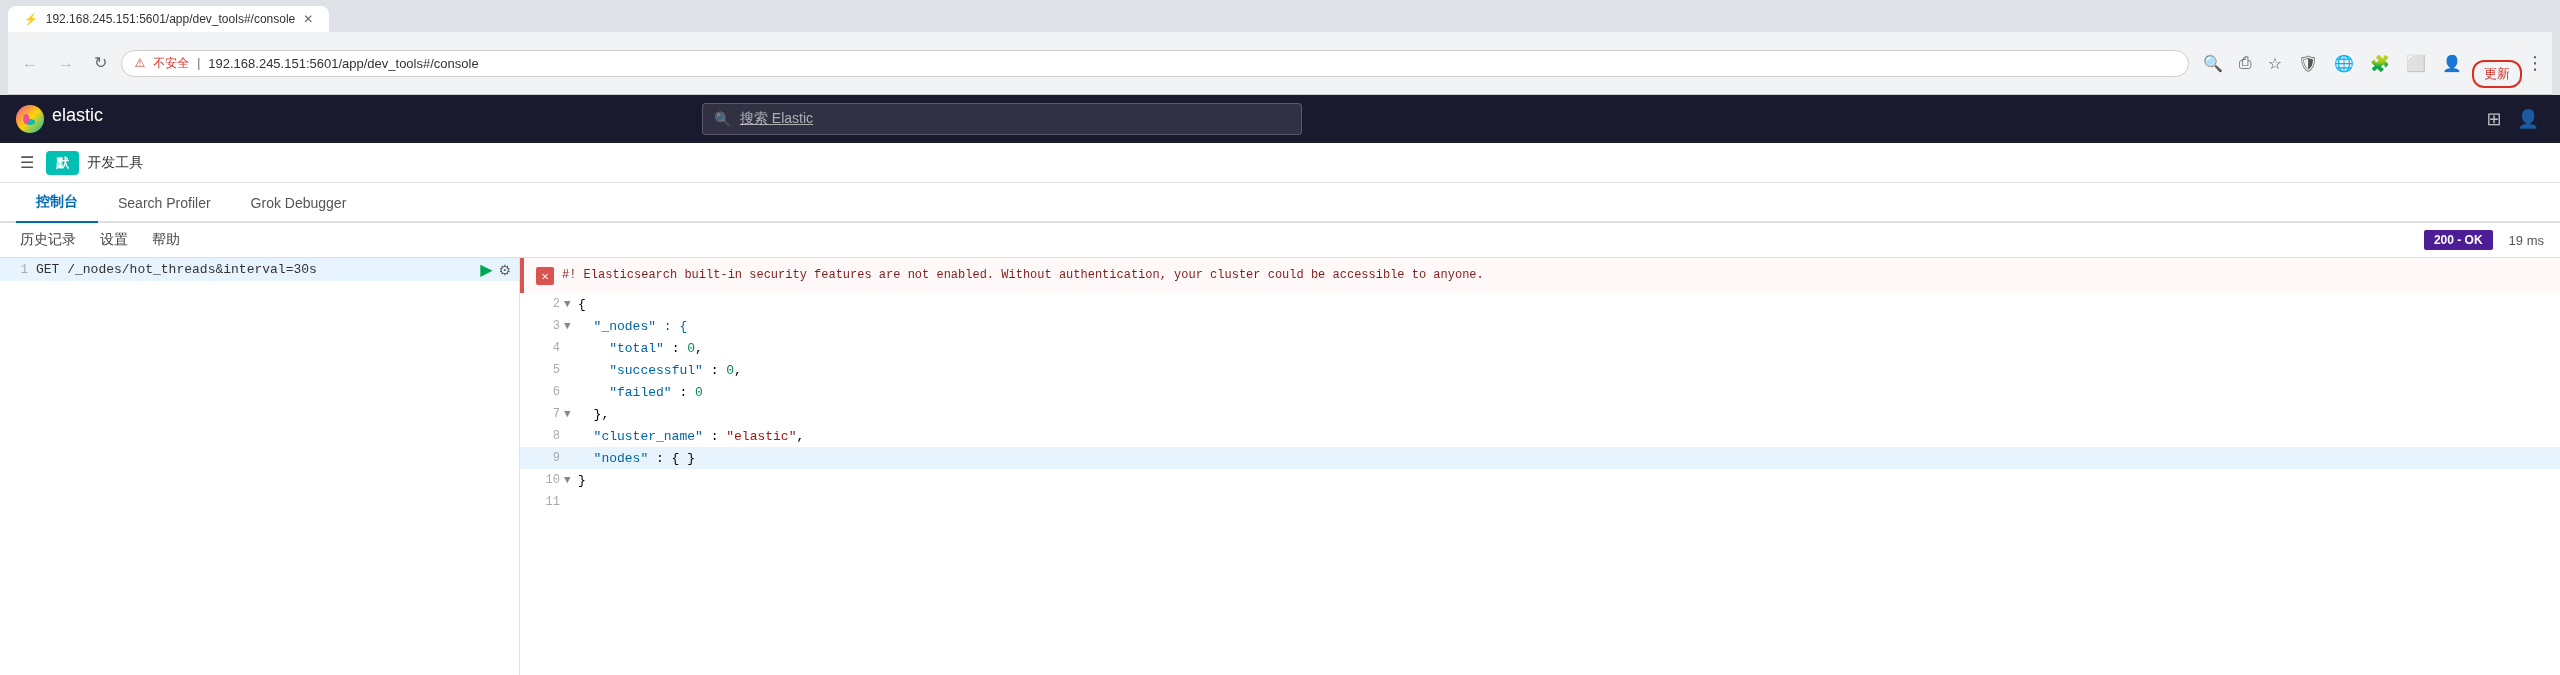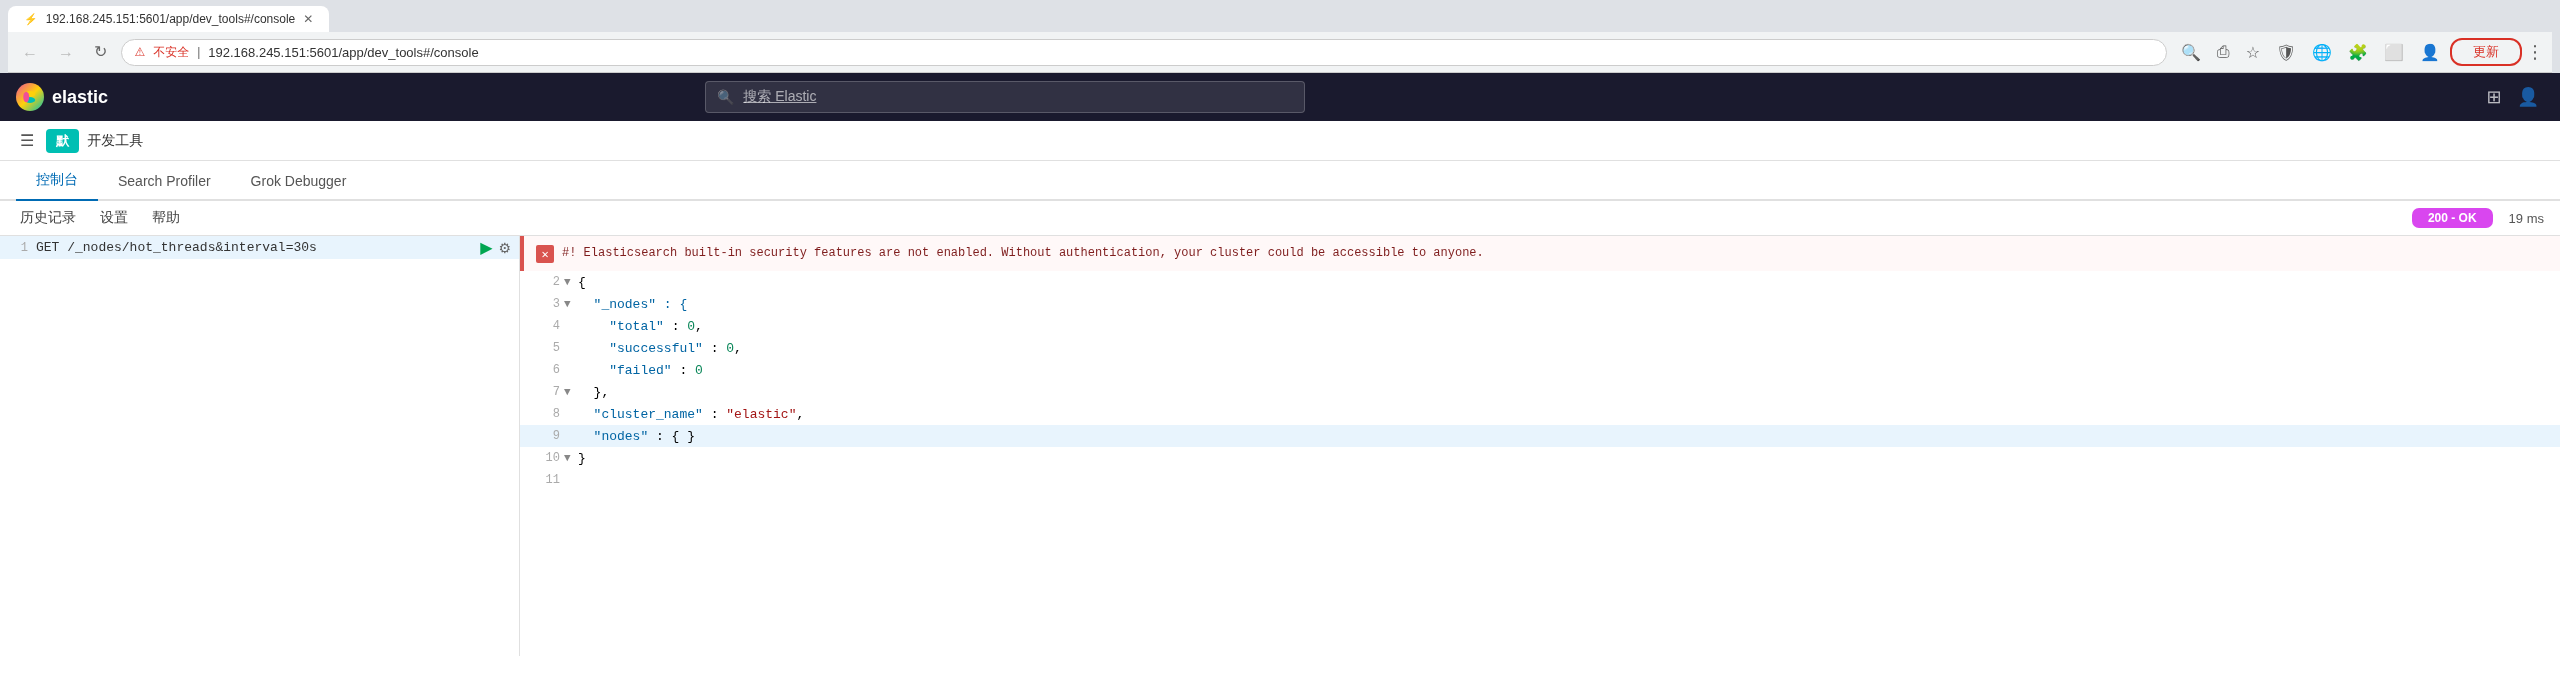--- a/index.html
+++ b/index.html
@@ -77,48 +77,49 @@
       border: none;
       cursor: pointer;
       color: #555;
       font-size: 16px;
       padding: 4px 6px;
       border-radius: 50%;
     }
     .update-btn {
       border: 2px solid #d93025;
       border-radius: 12px;
-      padding: 3px 21px;
+      padding: 3px 10px;
       color: #d93025;
       font-size: 13px;
       background: none;
       cursor: pointer;
       font-weight: 500;
+      margin-top: 22px;
     }
     .menu-dots { font-size: 18px; color: #555; cursor: pointer; }
 
     
     .elastic-app { background: #fff; }
 
     
     .top-nav {
       background: #1a1a2e;
       display: flex;
       align-items: center;
       padding: 0 16px;
       height: 48px;
       gap: 16px;
     }
     .elastic-logo {
       display: flex;
-      align-items: center;
+      align-items: flex-start;
       gap: 8px;
       color: #fff;
       font-size: 18px;
-      font-weight: 700;
+      font-weight: 400;
     }
     .elastic-logo-icon {
       width: 28px;
       height: 28px;
       background: linear-gradient(135deg, #f04e98, #fed10a, #00bfb3);
       border-radius: 50%;
       display: flex;
       align-items: center;
       justify-content: center;
     }
@@ -196,21 +197,21 @@
       font-size: 14px;
       color: #555;
       cursor: pointer;
       border-bottom: 2px solid transparent;
       margin-bottom: -2px;
       white-space: nowrap;
     }
     .tab.active {
       color: #006bb4;
       border-bottom: 2px solid #006bb4;
-      font-weight: 400;
+      font-weight: 700;
     }
     .beta-badge {
       background: #e6f0fa;
       color: #006bb4;
       border: 1px solid #006bb4;
       border-radius: 10px;
       padding: 1px 8px;
       font-size: 11px;
       margin-left: 6px;
     }
@@ -227,24 +228,24 @@
     .toolbar-btn {
       background: none;
       border: none;
       font-size: 14px;
       color: #444;
       cursor: pointer;
       padding: 2px 4px;
     }
     .status-ok {
       margin-left: auto;
-      background: #d946ef;
+      background: #4c1d95;
       color: #fff;
-      padding: 3px 16px;
-      border-radius: 7px;
+      padding: 3px 10px;
+      border-radius: 2px;
       font-size: 12px;
       font-weight: 600;
     }
     .response-time {
       color: #555;
       font-size: 13px;
     }
 
     
     .editor-area {

